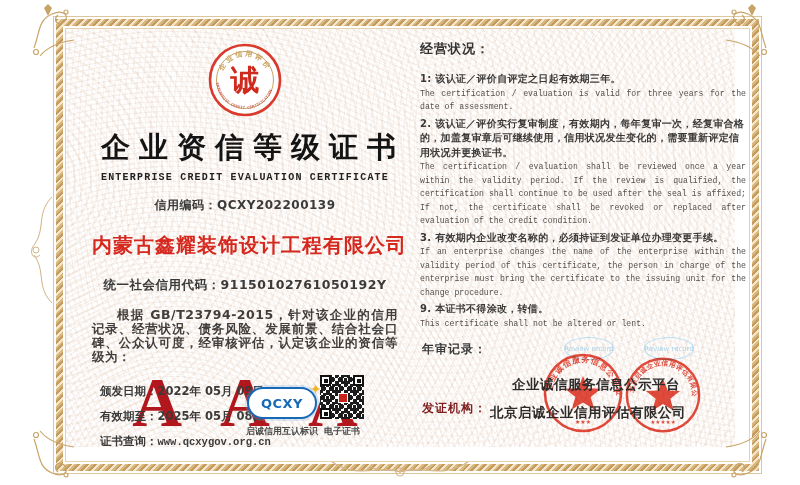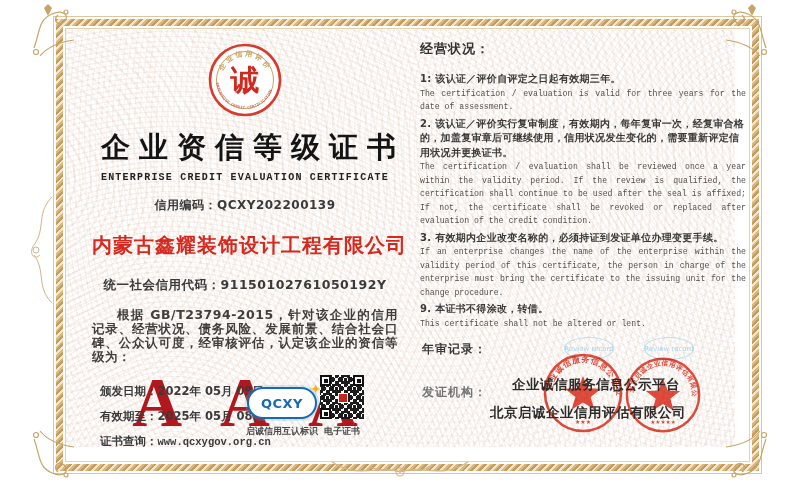--- a/index.html
+++ b/index.html
@@ -83,21 +83,21 @@
   .notes-heading{font-size:13px;font-weight:bold;color:#333;letter-spacing:1px;margin-bottom:14px;}
   .note-item{margin-bottom:3px;}
   .note-cn{font-size:10px;font-weight:bold;color:#3b3a38;line-height:14.5px;letter-spacing:0.3px;}
   .note-en{font-family:"Liberation Mono","DejaVu Sans Mono",monospace;font-size:8.2px;color:#55504c;
     line-height:13.5px;text-align:justify;}
   .review-row{position:absolute;left:0;top:297px;width:326px;height:26px;}
   .review-label{position:absolute;left:2px;top:4px;font-size:12px;font-weight:bold;color:#3a3a3a;letter-spacing:1px;}
   .review-oval{position:absolute;width:48px;height:21px;border:1px solid #b9e0f2;border-radius:50%;
     display:flex;align-items:center;justify-content:center;font-size:7px;color:#a9d4ea;white-space:nowrap;}
   .review-oval.o1{left:144px;top:0;} .review-oval.o2{left:224px;top:0;}
-  .issuer-label{position:absolute;left:2px;top:344px;font-size:12px;font-weight:bold;color:#737373;letter-spacing:1px;}
+  .issuer-label{position:absolute;left:2px;top:360px;font-size:12px;font-weight:bold;color:#7f1d1d;letter-spacing:1px;}
   .issuer-line{position:absolute;font-size:13.5px;font-weight:bold;color:#2e2c2a;z-index:3;white-space:nowrap;letter-spacing:0.5px;}
   .issuer-line.l1{left:92px;top:336px;}
   .issuer-line.l2{left:70px;top:364px;}
   .stamp{position:absolute;z-index:2;opacity:0.88;mix-blend-mode:multiply;}
   .stamp.s1{left:122px;top:312px;}
   .stamp.s2{left:204px;top:316px;}
 </style>
 </head>
 <body>
 

